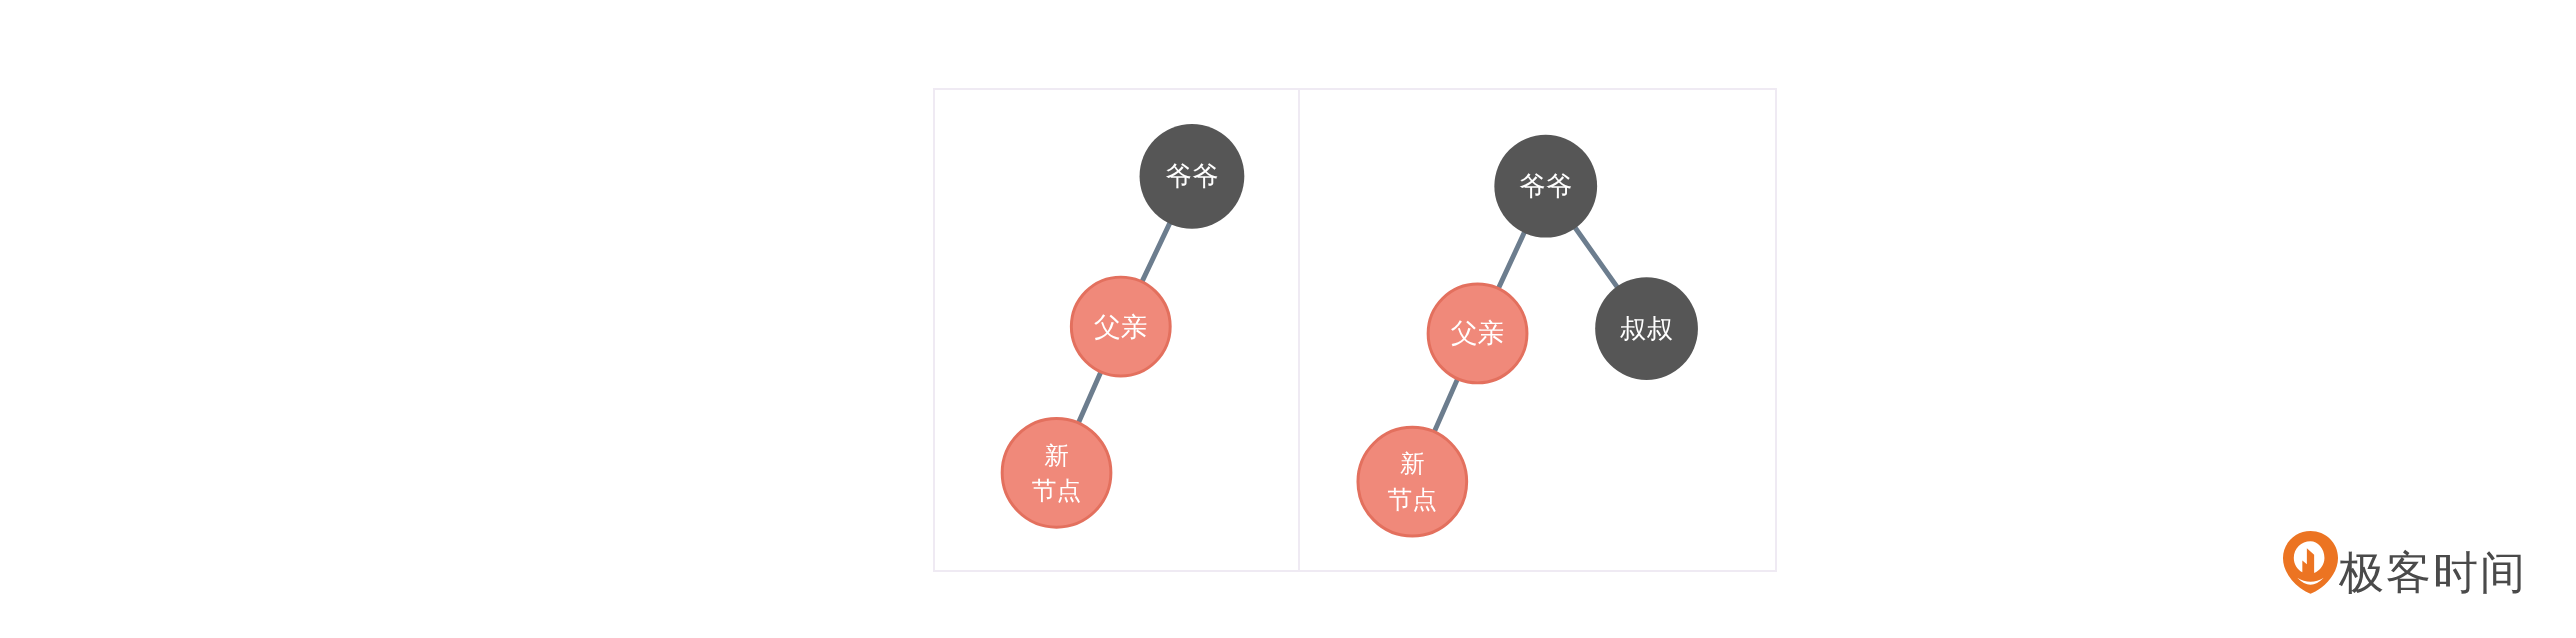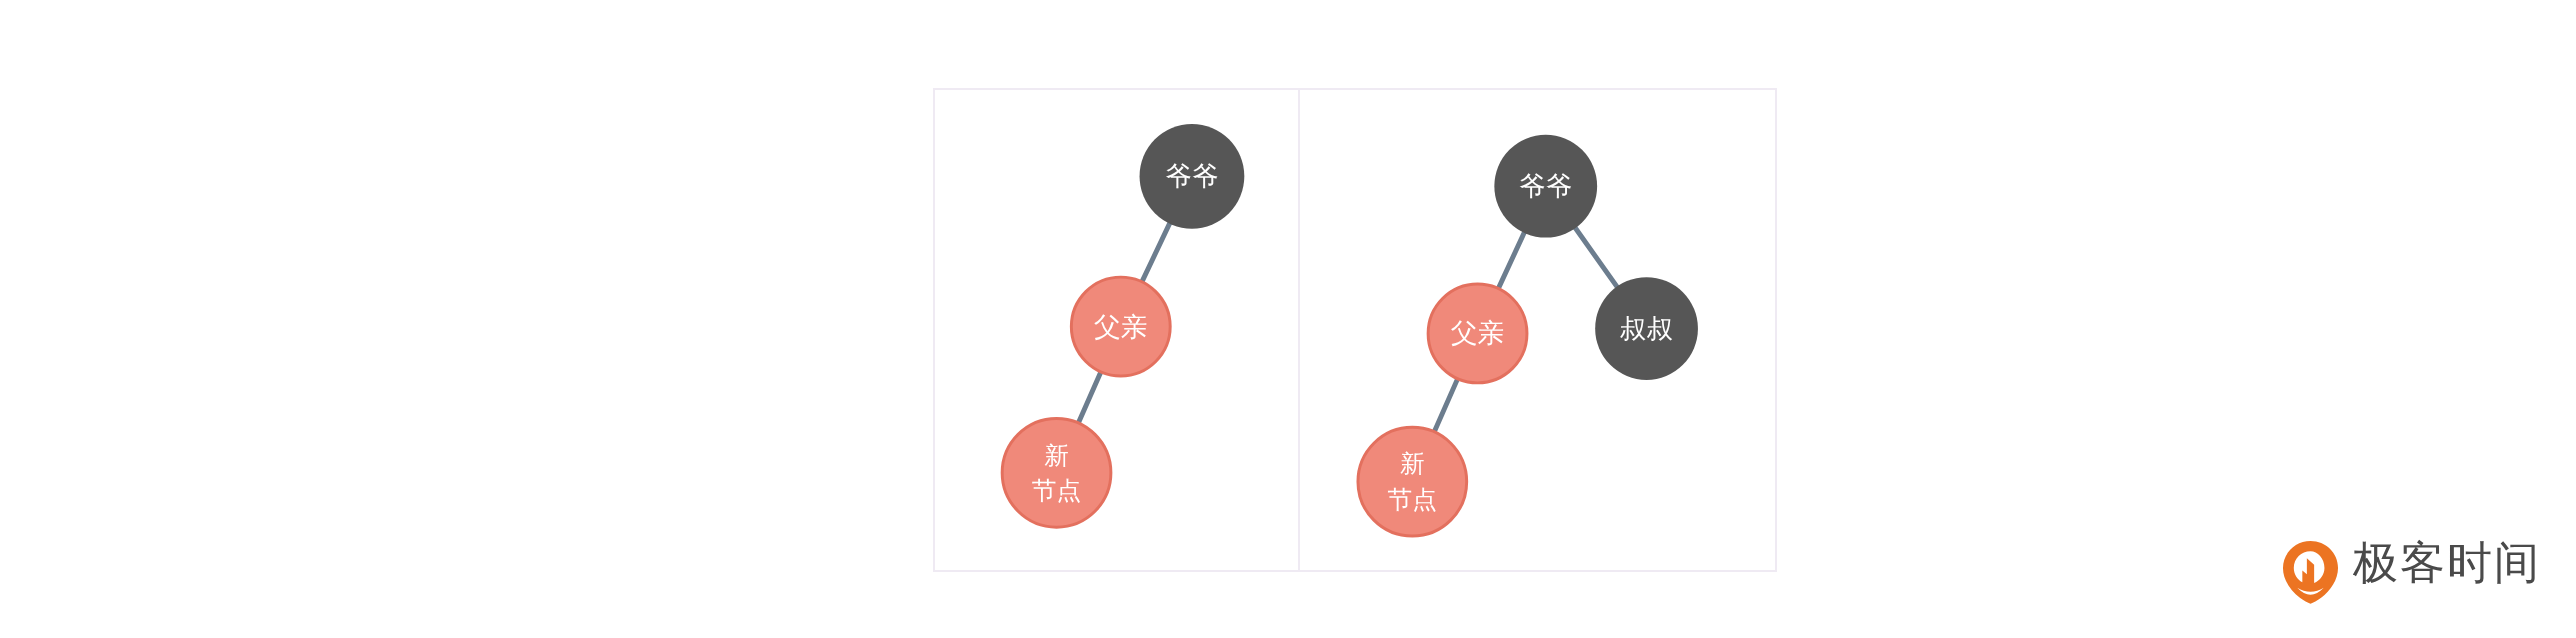--- a/index.html
+++ b/index.html
@@ -77,26 +77,25 @@
     dominant-baseline: central;
   }
   .node-label-stacked {
     font-size: 25px;
   }
 
   
   .watermark {
     position: absolute;
     left: 2282px;
-    top: 540px;
+    top: 524px;
     width: 265px;
     height: 71px;
     display: flex;
-    align-items: flex-start;
-    gap: 14px;
+    align-items: flex-end;
   }
   .watermark-mark {
     width: 57px;
     height: 65px;
     flex: 0 0 auto;
   }
   .watermark-text {
     font-family: "Liberation Sans", "DejaVu Sans", sans-serif;
     font-size: 45px;
     line-height: 1;

